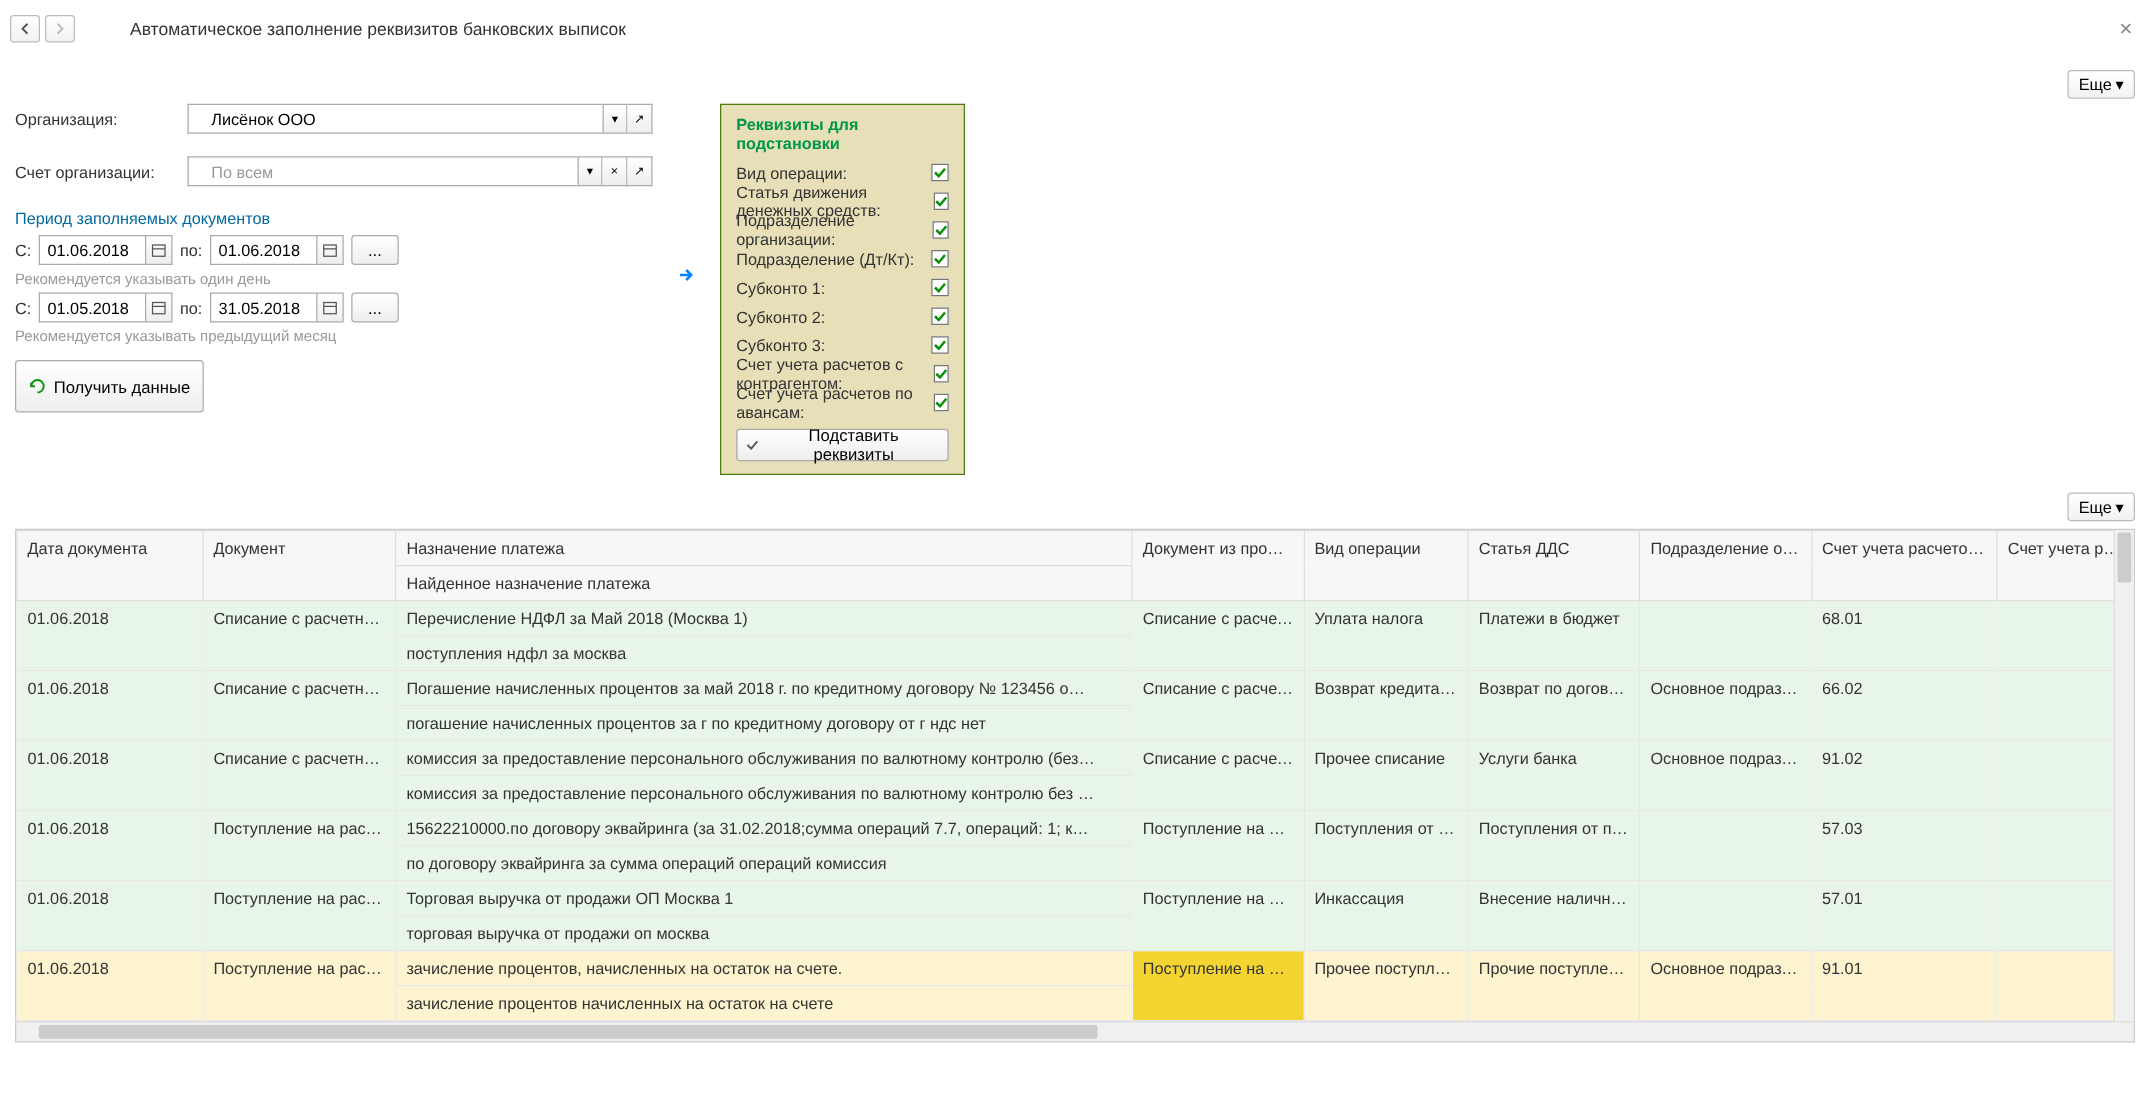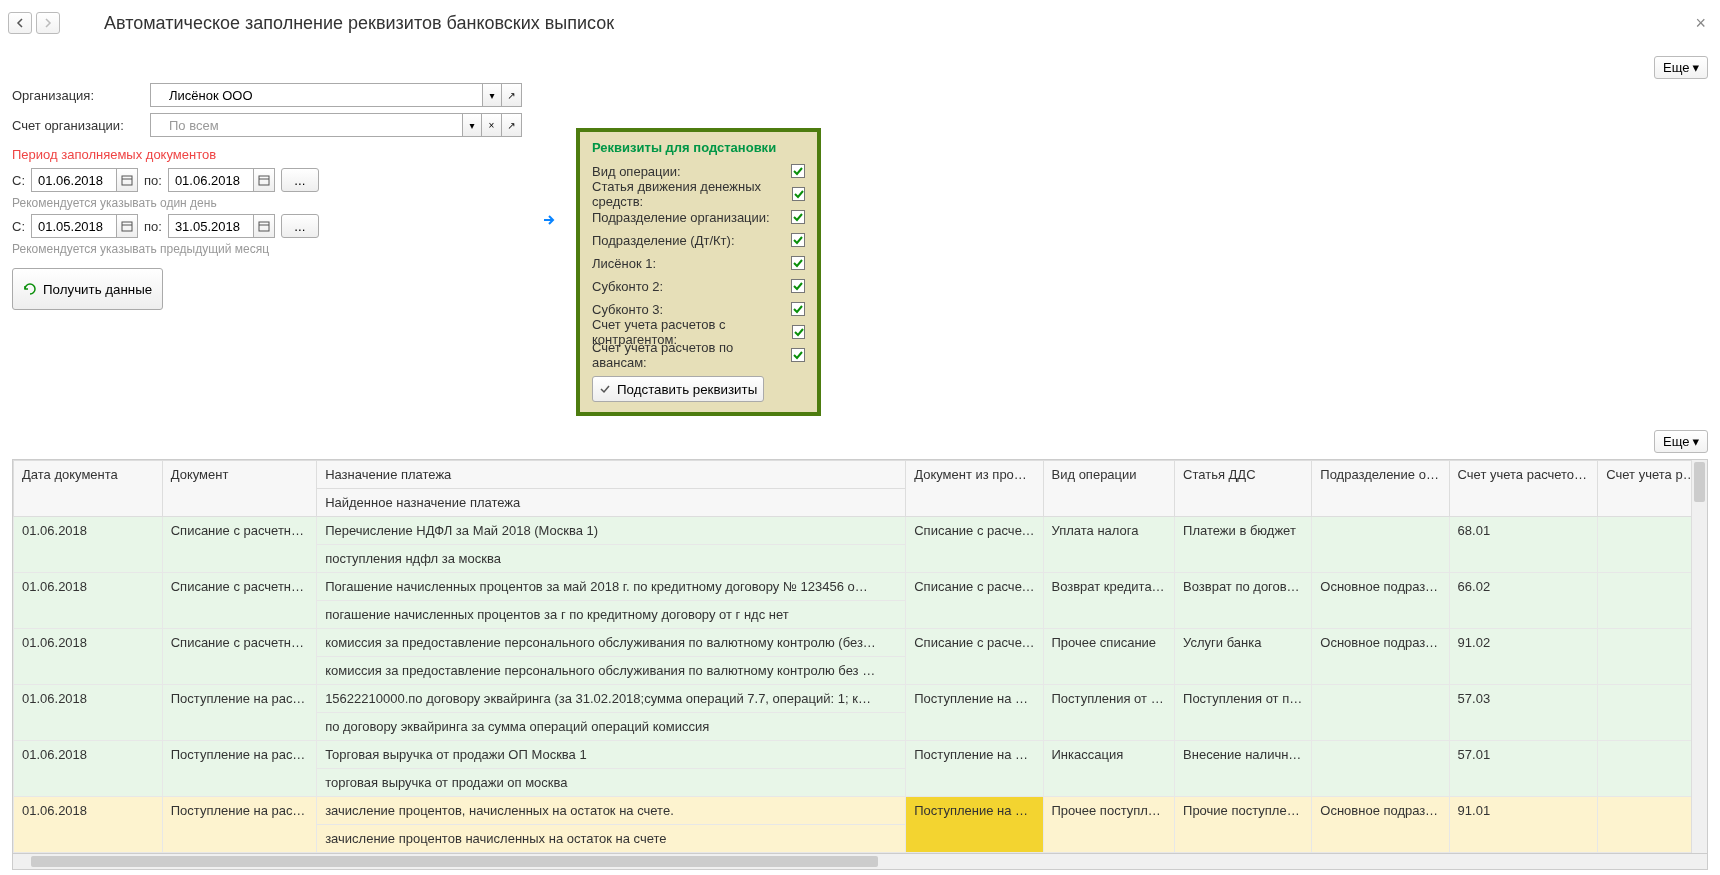--- a/index.html
+++ b/index.html
@@ -3,56 +3,56 @@
 <meta charset="utf-8">
 <style>
 * { box-sizing: border-box; margin: 0; padding: 0; }
 body { font-family: Arial, sans-serif; font-size: 13px; color: #333; background: #fff; }
 .page { width: 1720px; margin: 0 auto; padding: 8px 8px 20px 8px; }
 
 
 .header-bar { display: flex; align-items: center; gap: 4px; padding: 4px 0 2px 0; }
 .nav-btn { width: 24px; height: 22px; border: 1px solid #bbb; background: linear-gradient(#fff,#f2f2f2); border-radius: 3px; cursor: pointer; display: flex; align-items: center; justify-content: center; }
 .nav-btn svg { width: 10px; height: 10px; }
-.title { font-size: 18px; font-weight: 400; margin-left: 40px; color: #333; }
+.title { font-size: 14px; font-weight: 400; margin-left: 40px; color: #333; }
 .close-x { margin-left: auto; cursor: pointer; font-size: 18px; color: #888; padding: 0 6px; }
 
 
 .toolbar-right { display: flex; justify-content: flex-end; padding: 20px 4px 4px 0; }
 .more-btn { border: 1px solid #bbb; background: linear-gradient(#fff,#f2f2f2); border-radius: 3px; padding: 3px 8px; cursor: pointer; font-size: 13px; display: inline-flex; align-items: center; gap: 3px; }
 
 
 .form-area { display: flex; align-items: flex-start; gap: 20px; padding: 0 4px 10px 4px; }
 .left-col { width: 510px; }
-.form-row { display: flex; align-items: center; margin-bottom: 6px; justify-content: center; }
+.form-row { display: flex; align-items: center; margin-bottom: 18px; justify-content: center; }
 .form-label { width: 138px; color: #333; }
 .combo { display: flex; height: 24px; flex: 1; }
 .combo input { flex: 1; border: 1px solid #aaa; border-right: none; padding: 2px 18px; height: 24px; font-size: 13px; }
 .combo input::placeholder { color: #999; }
 .combo-btn { width: 20px; height: 24px; border: 1px solid #aaa; background: linear-gradient(#fff,#eee); cursor: pointer; display: flex; align-items: center; justify-content: center; font-size: 10px; }
 .combo-btn + .combo-btn { border-left: none; }
 
-.section-title-green { color: #ef4444; font-size: 13px; margin: 10px 0 6px 0; }
+.section-title-green { color: #0369a1; font-size: 13px; margin: 10px 0 6px 0; }
 .hint { color: #999; font-size: 12px; margin: 4px 0 4px 0; }
 .date-row { display: flex; align-items: center; gap: 6px; }
 .date-input { display: flex; height: 24px; }
 .date-input input { width: 85px; border: 1px solid #aaa; border-right: none; padding: 2px 6px; height: 24px; font-size: 13px; }
 .date-btn { width: 22px; height: 24px; border: 1px solid #aaa; background: linear-gradient(#fff,#eee); cursor: pointer; display: flex; align-items: center; justify-content: center; }
 .date-btn svg { width: 12px; height: 12px; }
 .dots-btn { width: 38px; height: 24px; border: 1px solid #aaa; background: linear-gradient(#fff,#eee); cursor: pointer; border-radius: 3px; }
 
 .action-btn { display: inline-flex; align-items: center; gap: 6px; border: 1px solid #aaa; background: linear-gradient(#fff,#eee); padding: 20px 10px; border-radius: 3px; cursor: pointer; height: 26px; margin-top: 8px; }
 .action-btn svg { width: 14px; height: 14px; }
 
 
 .arrow-sep { display: flex; align-items: center; padding-top: 130px; color: #007acc; }
 .arrow-sep svg { width: 14px; height: 14px; }
 
 
-.right-panel { background: #e6dfb8; border: 4px solid #4d7c0f; padding: 8px 12px 10px 12px; width: 245px; margin-top: 45px; }
+.right-panel { background: #e6dfb8; border: 1px solid #4d7c0f; padding: 8px 12px 10px 12px; width: 196px; }
 .right-title { color: #009646; font-weight: bold; margin-bottom: 6px; }
 .chk-row { display: flex; align-items: center; justify-content: space-between; margin: 3px 0; height: 20px; }
 .chk-label { font-size: 13px; color: #333; }
 .chk-box { width: 14px; height: 14px; border: 1px solid #777; background: #fff; display: flex; align-items: center; justify-content: center; cursor: pointer; }
 .chk-box svg { width: 10px; height: 10px; }
 .sub-btn { display: inline-flex; align-items: center; gap: 6px; border: 1px solid #aaa; background: linear-gradient(#fff,#eee); padding: 4px 6px; border-radius: 3px; cursor: pointer; height: 26px; margin-top: 8px; }
 .sub-btn svg { width: 12px; height: 12px; }
 
 
 .table-toolbar { display: flex; justify-content: flex-end; padding: 4px 4px 6px 0; }
@@ -227,21 +227,21 @@
           </div>
           <div class="chk-row">
     <span class="chk-label">Подразделение (Дт/Кт):</span>
     <span class="chk-box">
       <svg viewBox="0 0 10 10">
                 <path d="M1 5 L4 8 L9 2" fill="none" stroke="#0a8f0a" stroke-width="2"></path>
               </svg>
     </span>
           </div>
           <div class="chk-row">
-    <span class="chk-label">Лисёнок 1:</span>
+    <span class="chk-label">Субконто 1:</span>
     <span class="chk-box">
       <svg viewBox="0 0 10 10">
                 <path d="M1 5 L4 8 L9 2" fill="none" stroke="#0a8f0a" stroke-width="2"></path>
               </svg>
     </span>
           </div>
           <div class="chk-row">
     <span class="chk-label">Субконто 2:</span>
     <span class="chk-box">
       <svg viewBox="0 0 10 10">

